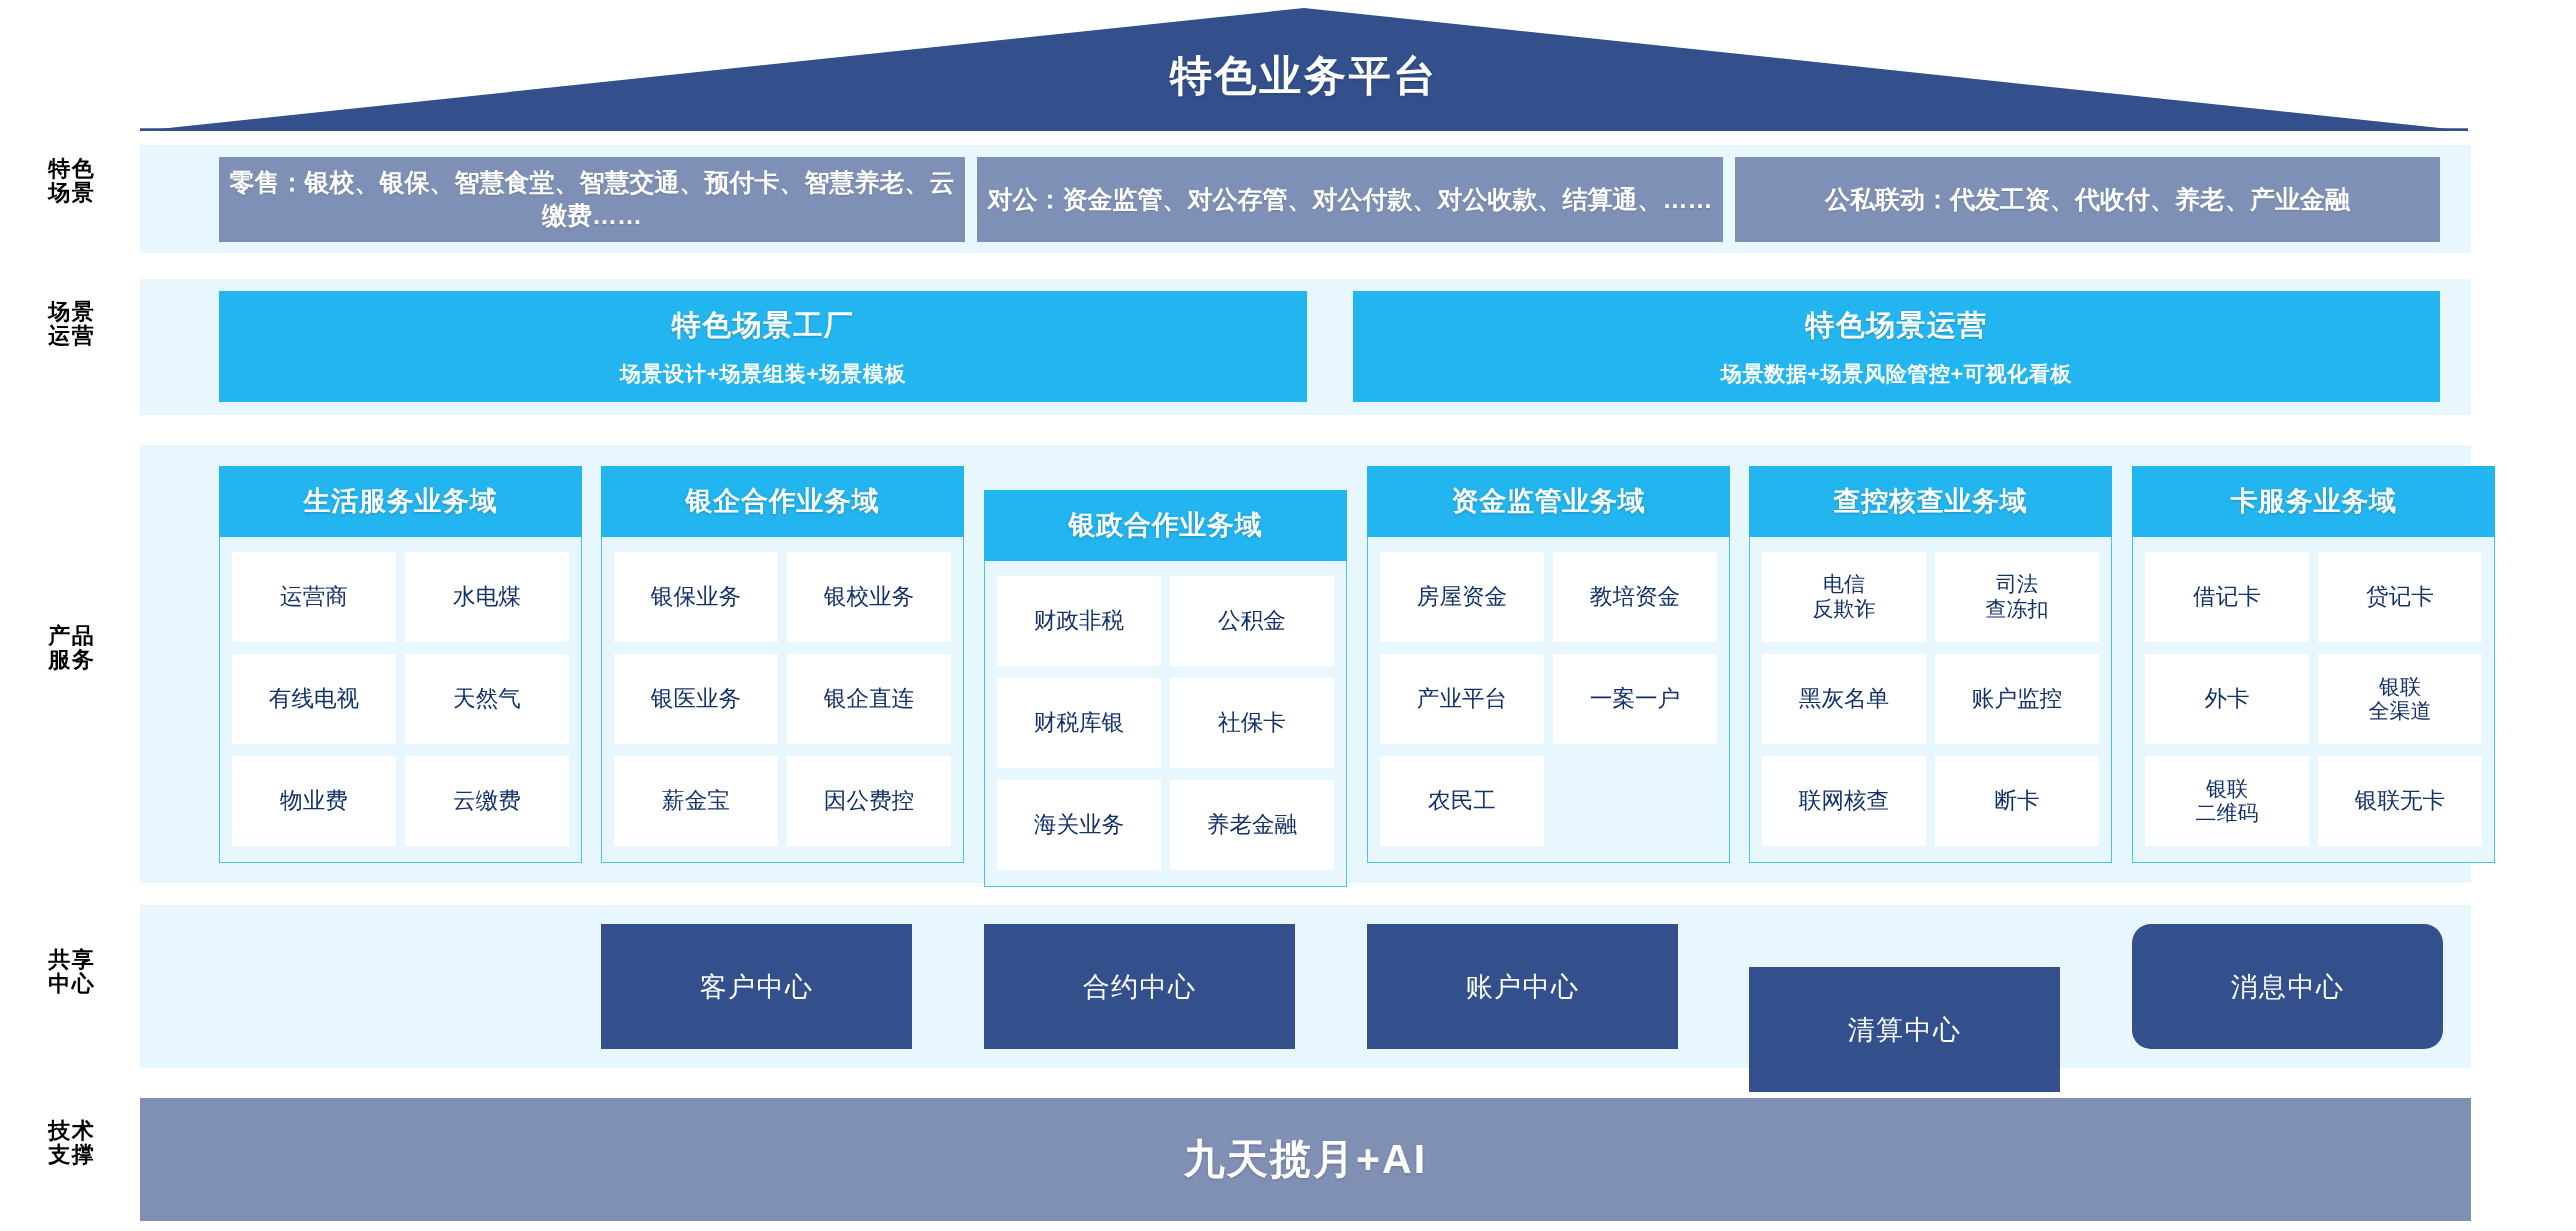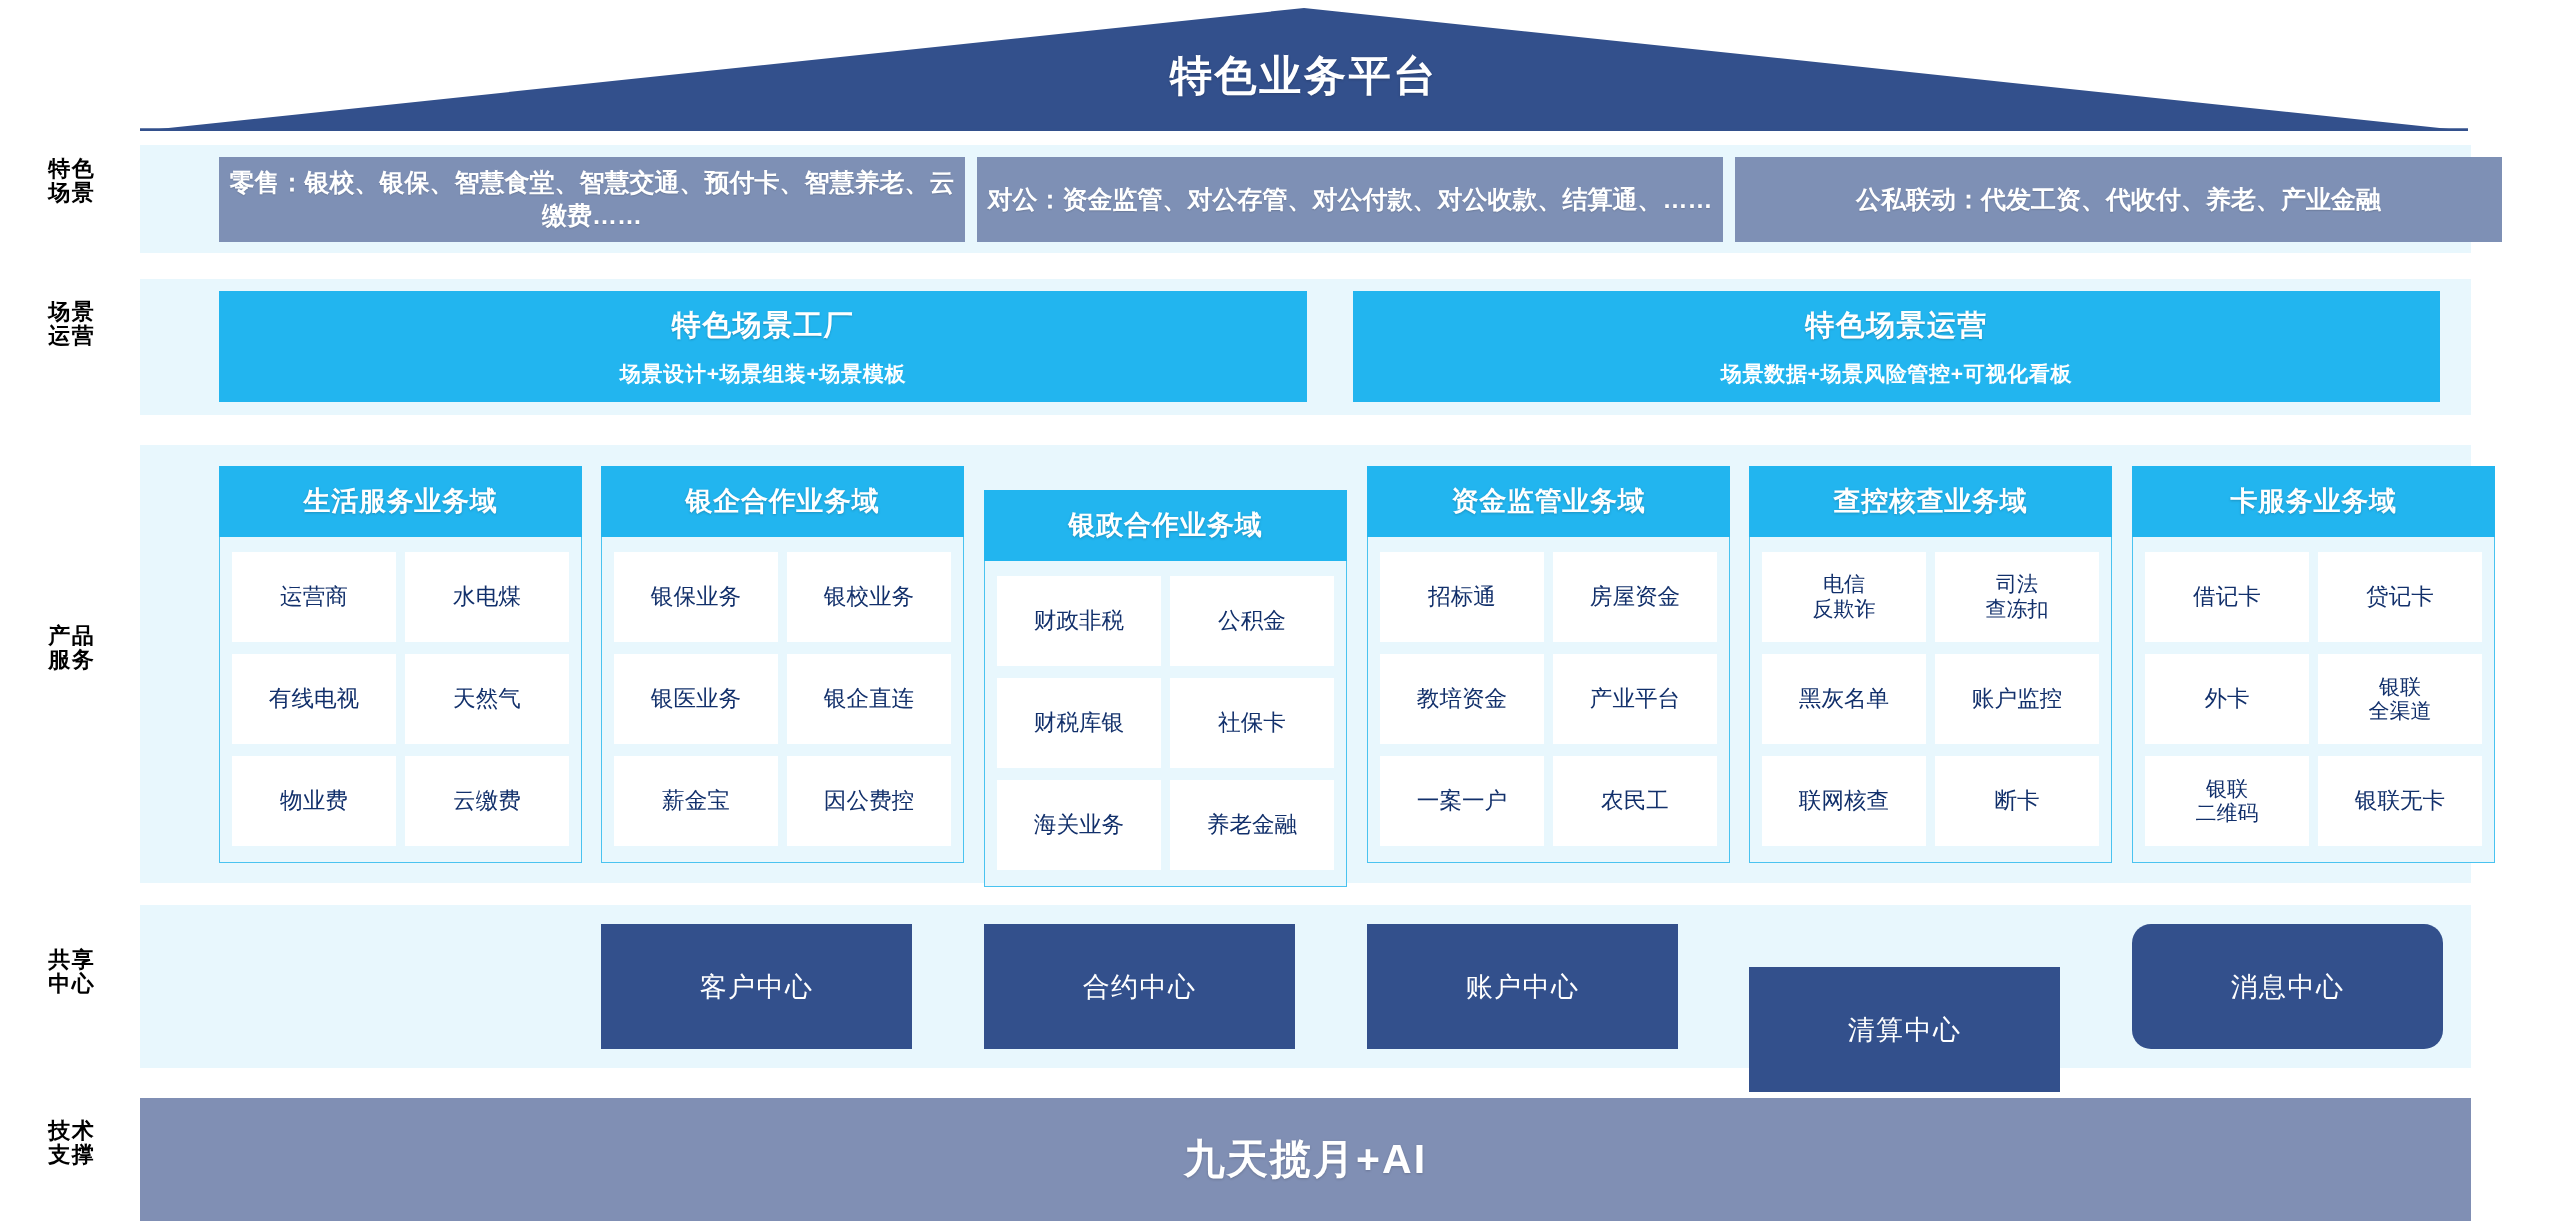--- a/index.html
+++ b/index.html
@@ -44,21 +44,21 @@
     position:absolute; top:11.6px; height:85px;
     background:#7e90b5;
     color:#ffffff; font-size:25px; font-weight:bold;
     line-height:1.32; text-align:center;
     display:flex; align-items:center; justify-content:center;
     padding:2.7px 9.6px;
     text-shadow:0 0.7px 1.4px rgba(0,0,0,.15);
   }
   #scen-0{ left:79px; width:746px; }
   #scen-1{ left:837px; width:746px; }
-  #scen-2{ left:1595px; width:767px; }
+  #scen-2{ left:1595px; width:705px; }
 
   
   #row-operation{ top:279px; height:136px; }
   .oper{
     position:absolute; top:12.3px; height:111px;
     background:#22b5ef; color:#ffffff; text-align:center;
     display:flex; flex-direction:column; align-items:center; justify-content:center;
   }
   #oper-0{ left:79px; width:1088px; }
   #oper-1{ left:1213px; width:1087px; }
@@ -190,21 +190,20 @@
           <div class="dom-cell">公积金</div>
           <div class="dom-cell">财税库银</div>
           <div class="dom-cell">社保卡</div>
           <div class="dom-cell">海关业务</div>
           <div class="dom-cell">养老金融</div>
         </div>
       </div>
       <div class="domaincol" style="left: 1227px;">
         <div class="dom-head">资金监管业务域</div>
         <div class="dom-body">
-          <div class="dom-cell">招标通</div>
           <div class="dom-cell">房屋资金</div>
           <div class="dom-cell">教培资金</div>
           <div class="dom-cell">产业平台</div>
           <div class="dom-cell">一案一户</div>
           <div class="dom-cell">农民工</div>
         </div>
       </div>
       <div class="domaincol" style="left: 1609px;">
         <div class="dom-head">查控核查业务域</div>
         <div class="dom-body">

